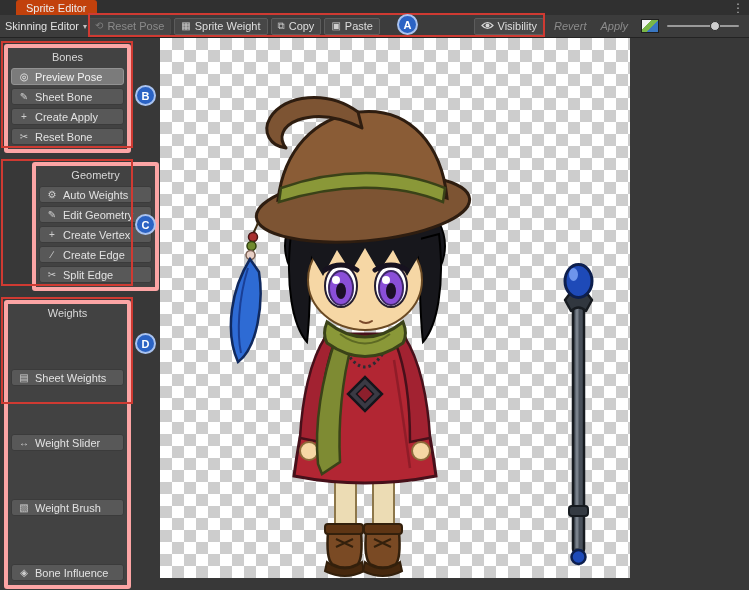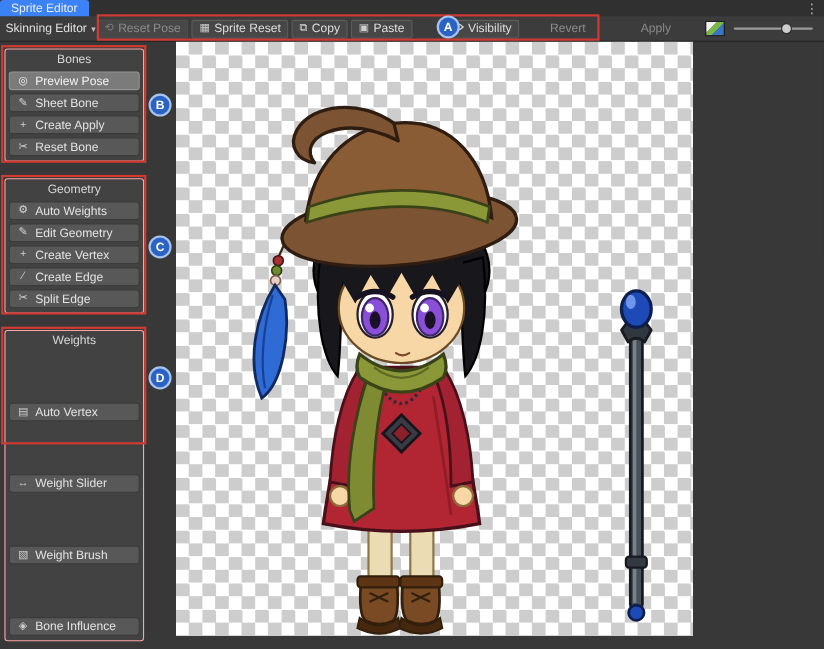--- a/index.html
+++ b/index.html
@@ -1,54 +1,54 @@
 <!DOCTYPE html>
 <html><head>
 <meta charset="utf-8">
 <style>
   html,body{margin:0;padding:0;}
   body{background:#2e2e2e;font-family:"Liberation Sans",sans-serif;-webkit-font-smoothing:antialiased;}
   .app{position:relative;width:749px;height:590px;background:#383838;overflow:hidden;font-size:11px;color:#dcdcdc;}
 
   
   .titlebar{position:absolute;left:0;top:0;width:749px;height:15px;background:#303030;}
-  .wintab{position:absolute;left:0;top:0;height:15px;padding:0 10px;background:#3b82f6;color:#ececec;
+  .wintab{position:absolute;left:16px;top:0;height:15px;padding:0 10px;background:#c2410c;color:#ececec;
           display:flex;align-items:center;border-radius:3px 3px 0 0;text-align:center;}
   .menu-dots{position:absolute;right:5px;top:0;height:15px;display:flex;align-items:center;color:#b8b8b8;font-size:12px;cursor:default;}
 
   
   .toolbar{position:absolute;left:0;top:15px;width:749px;height:23px;background:#3c3c3c;border-bottom:1px solid #232323;
            display:flex;align-items:center;box-sizing:border-box;padding:0 6px 0 5px;}
   .dropdown{display:flex;align-items:center;gap:4px;color:#e0e0e0;width:83px;flex:0 0 auto;cursor:default;}
   .dropdown .caret{font-size:8px;color:#c2c2c2;}
   .tbtn{display:flex;align-items:center;gap:4px;height:17px;padding:0 6px;margin-right:3px;
         background:#474747;border:1px solid #5c5c5c;border-radius:2px;color:#dedede;
         font-family:inherit;font-size:11px;cursor:default;flex:0 0 auto;}
   .tbtn .tico{font-size:10px;color:#cfcfcf;line-height:1;}
   .tbtn.disabled{color:#8b8b8b;border-color:#4c4c4c;}
   .tbtn.disabled .tico{color:#7d7d7d;}
   .tb-spacer{flex:1 1 auto;}
-  .tlabel{color:#8b8b8b;margin:0 25px;flex:0 0 auto;cursor:default;}
+  .tlabel{color:#8b8b8b;margin:0 7px;flex:0 0 auto;cursor:default;font-style:italic;}
   .swatch{width:16px;height:12px;margin:0 8px 0 6px;border:1px solid #1f1f1f;flex:0 0 auto;cursor:pointer;
           background:linear-gradient(135deg,#f2f2f2 0 34%,#7ab648 34% 58%,#3a77c2 58% 100%);}
   .slider{position:relative;width:72px;height:14px;flex:0 0 auto;margin-right:4px;cursor:pointer;}
   .slider .track{position:absolute;left:0;right:0;top:6px;height:2px;background:#9a9a9a;border-radius:1px;}
   .slider .knob{position:absolute;top:2px;left:60%;width:10px;height:10px;border-radius:50%;
                 background:#cdcdcd;border:1px solid #2c2c2c;box-sizing:border-box;}
 
   
   .canvas{position:absolute;left:160px;top:38px;width:470px;height:540px;z-index:1;cursor:default;
           background:conic-gradient(#cdcdcd 90deg,#ffffff 90deg 180deg,#cdcdcd 180deg 270deg,#ffffff 270deg);
           background-size:24px 24px;}
   .art{position:absolute;left:0;top:0;}
 
   
-  .group{position:absolute;left:4px;width:127px;background:#424242;border:1px solid #fca5a5;border-radius:3px;
+  .group{position:absolute;left:4px;width:127px;background:#424242;border:4px solid #fca5a5;border-radius:3px;
          box-sizing:border-box;padding:2px 3px 4px;display:flex;flex-direction:column;gap:3px;z-index:10;}
-  .g-bones{top:44px;} .g-geometry{top:162px;} .g-weights{top:300px;gap:48px;}
+  .g-bones{top:44px;} .g-geometry{top:162px;margin-left:28px;} .g-weights{top:300px;gap:48px;}
   .gtitle{text-align:center;color:#d8d8d8;height:15px;line-height:15px;}
   .pbtn{height:17px;display:flex;align-items:center;gap:5px;padding:0 6px;background:#585858;
         border:1px solid #3b3b3b;border-radius:3px;color:#e2e2e2;font-family:inherit;font-size:11px;cursor:default;}
   .pbtn.active{background:#7b7b7b;border-color:#929292;color:#f2f2f2;}
   .pico{width:12px;text-align:center;font-size:10px;color:#cfcfcf;line-height:1;flex:0 0 auto;}
   .pbtn.active .pico{color:#efefef;}
 
   
   .anno{position:absolute;border:2px solid #cf3a32;z-index:50;pointer-events:none;box-sizing:border-box;}
   .anno-a{left:88px;top:13px;width:457px;height:24px;}
@@ -80,21 +80,21 @@
       <span>Skinning Editor</span>
       <span class="caret">▾</span>
     </div>
 
     <button class="tbtn disabled">
       <span class="tico">⟲</span>
       <span>Reset Pose</span>
     </button>
     <button class="tbtn">
       <span class="tico">▦</span>
-      <span>Sprite Reset</span>
+      <span>Sprite Weight</span>
     </button>
     <button class="tbtn">
       <span class="tico">⧉</span>
       <span>Copy</span>
     </button>
     <button class="tbtn">
       <span class="tico">▣</span>
       <span>Paste</span>
     </button>
 
@@ -239,21 +239,21 @@
     <button class="pbtn">
       <span class="pico">✂</span>
       <span>Split Edge</span>
     </button>
   </div>
 
   <div class="group g-weights">
     <div class="gtitle">Weights</div>
     <button class="pbtn">
       <span class="pico">▤</span>
-      <span>Auto Vertex</span>
+      <span>Sheet Weights</span>
     </button>
     <button class="pbtn">
       <span class="pico">↔</span>
       <span>Weight Slider</span>
     </button>
     <button class="pbtn">
       <span class="pico">▧</span>
       <span>Weight Brush</span>
     </button>
     <button class="pbtn">

